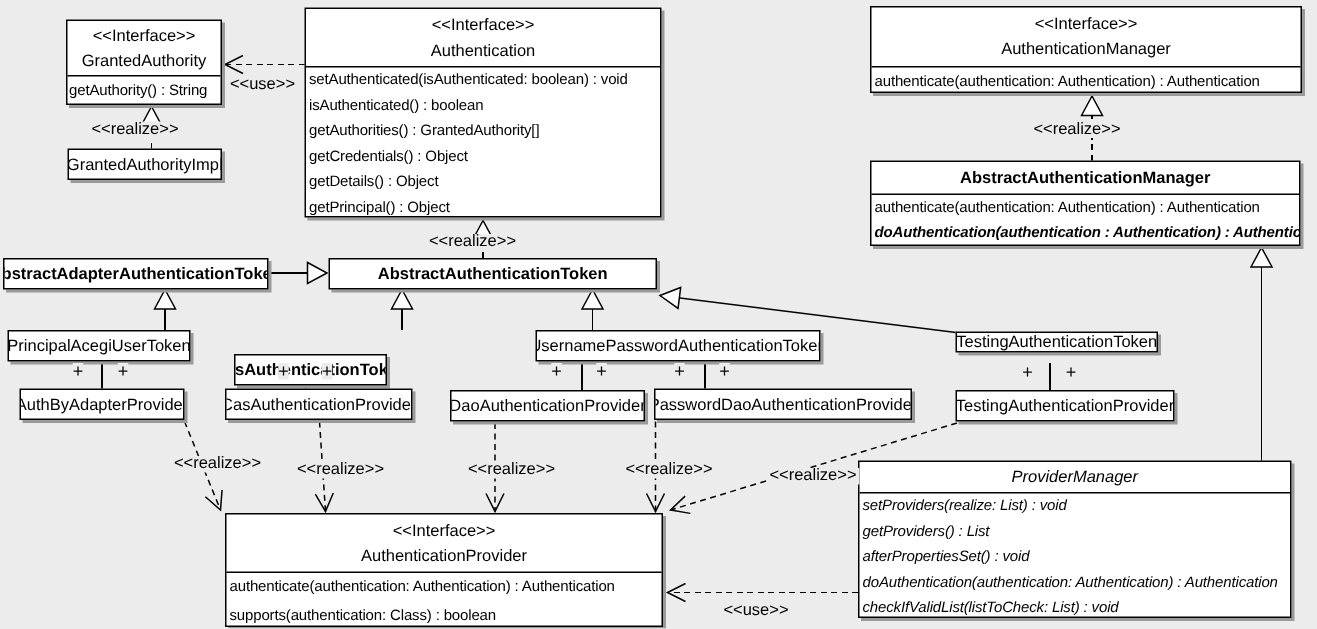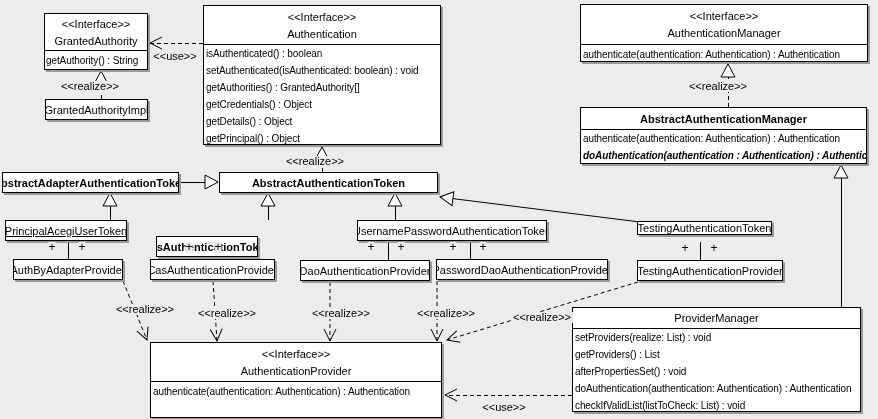--- a/index.html
+++ b/index.html
@@ -23,31 +23,31 @@
   .m.abs{font-weight:bold;font-style:italic;}
 
   
   #b-ga{left:44px;top:13px;width:104px;height:57px;}   #b-ga .head{height:36px;} #b-ga .m{height:18px;padding-left:1px;}
   #b-gai{left:45px;top:99px;width:103px;height:21px;}
   #b-auth{left:203px;top:5px;width:238px;height:140px;} #b-auth .head{height:38px;} #b-auth .m{height:17px;}
   #b-am{left:580px;top:4px;width:288px;height:58px;}    #b-am .head{height:39px;} #b-am .m{height:18px;}
   #b-aam{left:580px;top:107px;width:287px;height:57px;} #b-aam .head{height:21px;} #b-aam .m{height:17px;}
   #b-aaat{left:2px;top:172px;width:177px;height:21px;}
   #b-aat{left:219px;top:172px;width:219px;height:21px;}
-  #b-paut{left:5px;top:220px;width:122px;height:21px;text-decoration:underline;}
+  #b-paut{left:5px;top:220px;width:122px;height:21px;}
   #b-cat{left:156px;top:236px;width:102px;height:21px;font-weight:bold;}
   #b-upat{left:357px;top:220px;width:190px;height:21px;}
   #b-tat{left:637px;top:221px;width:135px;height:14px;}
   #b-abap{left:13px;top:259px;width:110px;height:21px;}
   #b-cap{left:150px;top:259px;width:125px;height:21px;}
   #b-dap{left:300px;top:260px;width:130px;height:21px;}
   #b-pdap{left:436px;top:259px;width:172px;height:21px;}
   #b-tap{left:637px;top:260px;width:146px;height:21px;}
   #b-ap{left:150px;top:342px;width:292px;height:76px;}  #b-ap .head{height:38px;} #b-ap .m{height:19px;}
-  #b-pm{left:572px;top:307px;width:289px;height:105px;} #b-pm .head{height:20px;} #b-pm .m{height:17px;}
+  #b-pm{left:572px;top:307px;width:289px;height:105px;font-style:italic;} #b-pm .head{height:20px;} #b-pm .m{height:17px;}
 
   .elabel{position:absolute;transform:translateX(-50%);font-size:11px;line-height:11px;
           background:#ececec;padding:0 2px;white-space:nowrap;}
   .plus{position:absolute;transform:translateX(-50%);font-size:12px;line-height:11px;background:#ececec;}
 </style>
 </head>
 <body>
 
 <div class="canvas">
 
@@ -100,22 +100,22 @@
     <div class="head one">
         <div class="cname">GrantedAuthorityImpl</div>
       </div>
   </div>
 
   <div class="uml-class" id="b-auth">
     <div class="head line">
       <div class="stereo">&lt;&lt;Interface&gt;&gt;</div>
       <div class="cname">Authentication</div>
     </div>
+    <div class="m">setAuthenticated(isAuthenticated: boolean) : void</div>
     <div class="m">isAuthenticated() : boolean</div>
-    <div class="m">setAuthenticated(isAuthenticated: boolean) : void</div>
     <div class="m">getAuthorities() : GrantedAuthority[]</div>
     <div class="m">getCredentials() : Object</div>
     <div class="m">getDetails() : Object</div>
     <div class="m">getPrincipal() : Object</div>
   </div>
 
   <div class="uml-class" id="b-am">
     <div class="head line">
       <div class="stereo">&lt;&lt;Interface&gt;&gt;</div>
       <div class="cname">AuthenticationManager</div>
@@ -196,20 +196,21 @@
         <div class="cname">TestingAuthenticationProvider</div>
       </div>
   </div>
 
   <div class="uml-class" id="b-ap">
     <div class="head line">
       <div class="stereo">&lt;&lt;Interface&gt;&gt;</div>
       <div class="cname">AuthenticationProvider</div>
     </div>
     <div class="m">authenticate(authentication: Authentication) : Authentication</div>
+    <div class="m">supports(authentication: Class) : boolean</div>
   </div>
 
   <div class="uml-class" id="b-pm">
     <div class="head line">
       <div class="cname">ProviderManager</div>
     </div>
     <div class="m">setProviders(realize: List) : void</div>
     <div class="m">getProviders() : List</div>
     <div class="m">afterPropertiesSet() : void</div>
     <div class="m">doAuthentication(authentication: Authentication) : Authentication</div>

